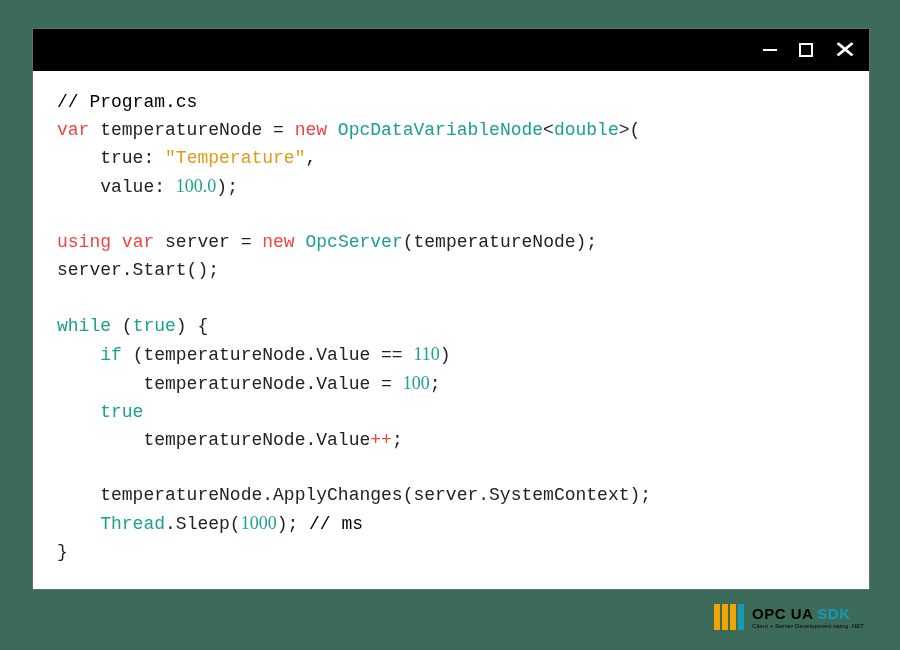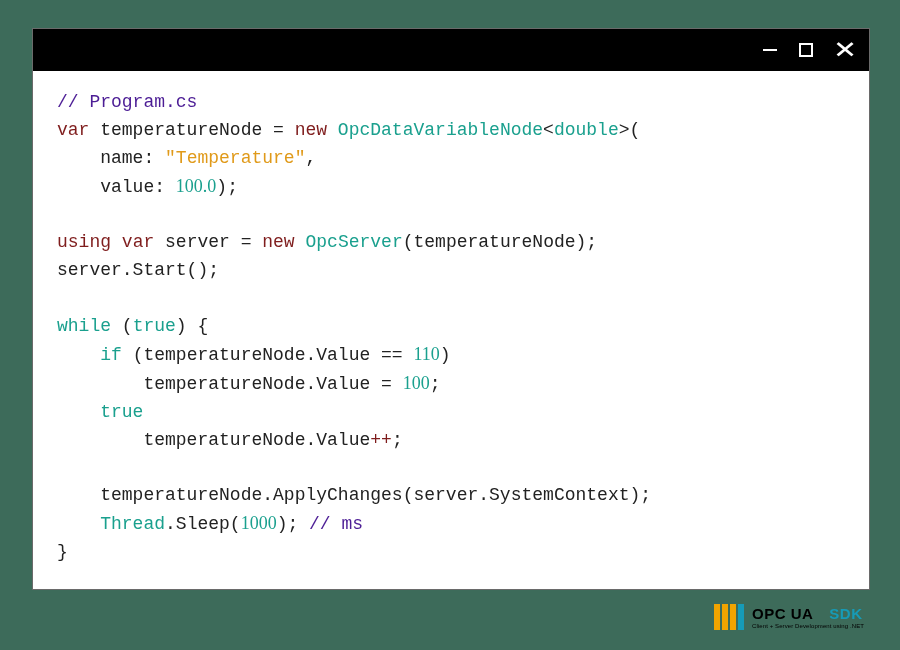--- a/index.html
+++ b/index.html
@@ -55,22 +55,22 @@
     display: block;
     transform: scaleX(1.2);
   }
   .code {
     padding: 18px 24px 22px 24px;
     font-size: 18px;
     line-height: 1.55;
     white-space: pre;
     color: #222;
   }
-  .c-comment { color: #4c1d95; margin-top: 48px; }
-  .c-kw      { color: #7f1d1d; }
+  .c-comment { color: #000000; margin-top: 48px; }
+  .c-kw      { color: #ef4444; }
   .c-kw2     { color: #1aa08e; text-align: right; }
   .c-type    { color: #1aa08e; margin-top: 40px; }
   .c-str     { color: #e09a1a; }
   .c-num     { color: #1aa08e; font-family: Liberation Serif, serif; }
   .c-class   { color: #1aa08e; }
 
   .brand {
     position: absolute;
     right: 36px;
     bottom: 20px;
@@ -86,38 +86,38 @@
   }
   .brand-bars span {
     width: 6px;
     height: 26px;
     background: #f2a400;
     display: block;
   }
   .brand-bars span.alt { background: #169bb7; }
   .brand-text { display: flex; flex-direction: column; line-height: 1; }
   .brand-top { font-weight: 800; font-size: 15px; color: #000; letter-spacing: 0.5px; }
-  .brand-top .sdk { color: #169bb7; font-weight: 900; margin-left: 16px; }
+  .brand-top .sdk { color: #169bb7; font-weight: 900; margin-left: 4px; }
   .brand-sub { font-size: 6px; color: #000; margin-top: 2px; letter-spacing: 0.1px; white-space: nowrap; }
 </style>
 </head>
 <body>
 
 <div class="stage">
 
   <div class="window">
     <div class="titlebar">
       <span class="tb-min"></span>
       <span class="tb-max"></span>
       <span class="tb-close">✕</span>
     </div>
 
     <div class="code"><span class="c-comment">// Program.cs</span>
 <span class="c-kw">var</span><span> temperatureNode = </span><span class="c-kw">new</span><span> </span><span class="c-class">OpcDataVariableNode</span><span>&lt;</span><span class="c-type">double</span><span>&gt;(</span>
-<span>    name: </span><span class="c-str">"Temperature"</span><span>,</span>
+<span>    true: </span><span class="c-str">"Temperature"</span><span>,</span>
 <span>    value: </span><span class="c-num">100.0</span><span>);</span>
 <span></span>
 <span class="c-kw">using</span><span> </span><span class="c-kw">var</span><span> server = </span><span class="c-kw">new</span><span> </span><span class="c-class">OpcServer</span><span>(temperatureNode);</span>
 <span>server.Start();</span>
 <span></span>
 <span class="c-kw2">while</span><span> (</span><span class="c-kw2">true</span><span>) {</span>
 <span>    </span><span class="c-kw2">if</span><span> (temperatureNode.Value == </span><span class="c-num">110</span><span>)</span>
 <span>        temperatureNode.Value = </span><span class="c-num">100</span><span>;</span>
 <span>    </span><span class="c-kw2">true</span>
 <span>        temperatureNode.Value</span><span class="c-kw">++</span><span>;</span>

